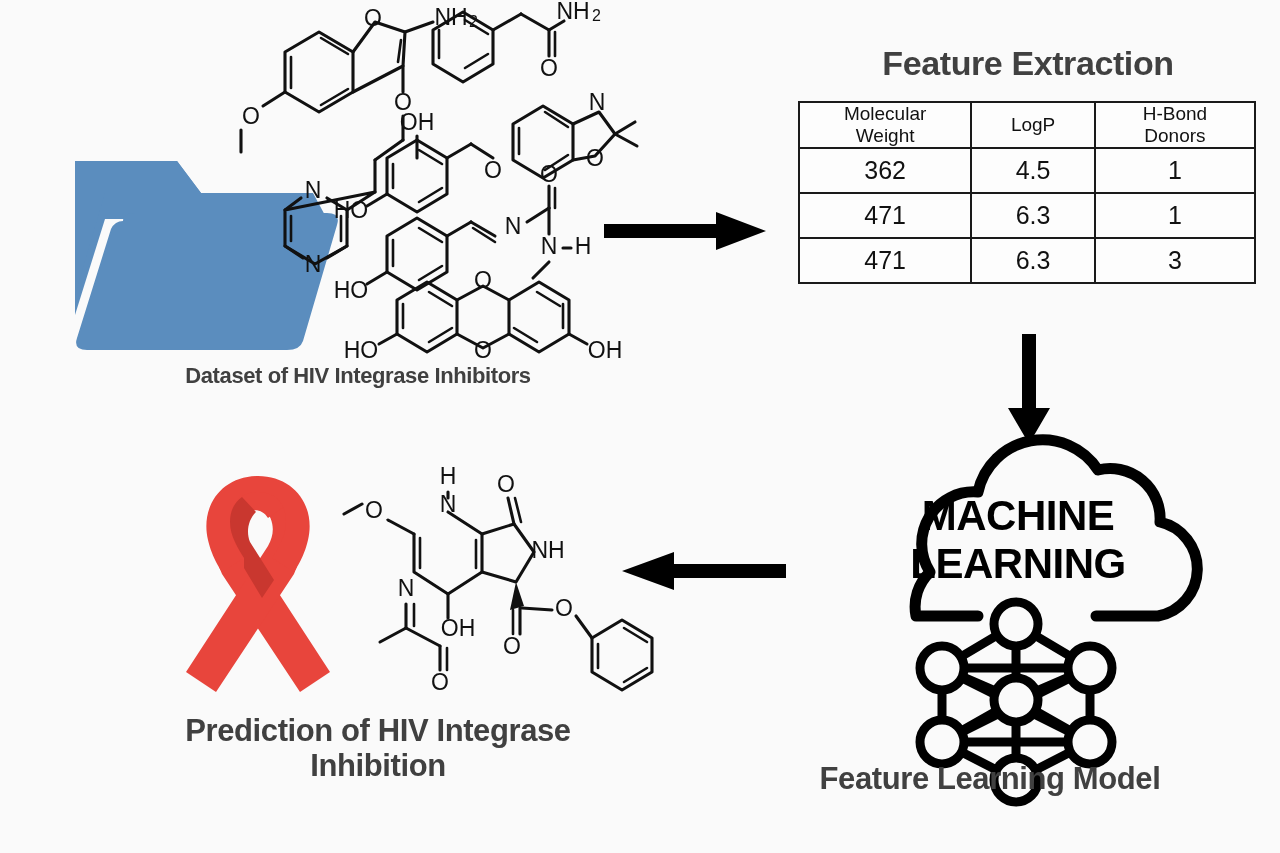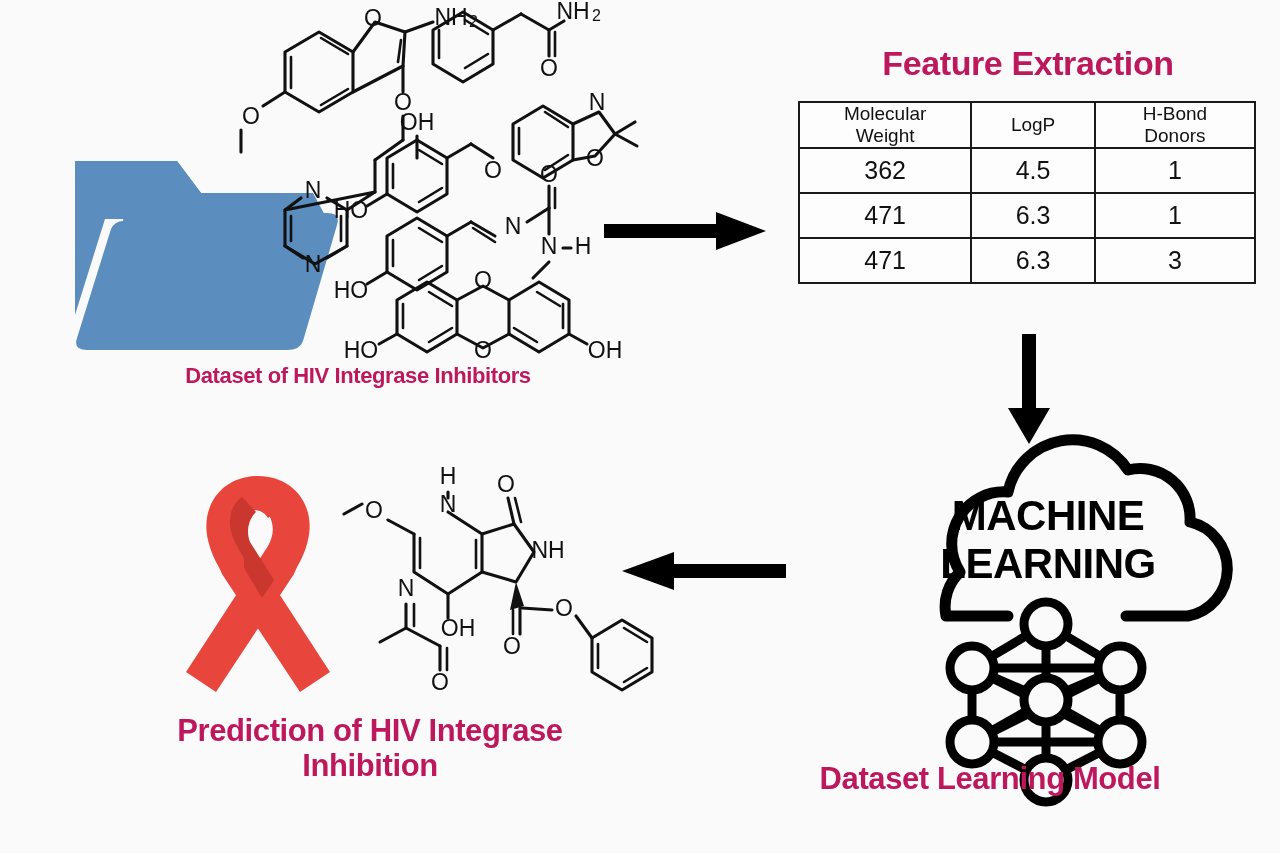--- a/index.html
+++ b/index.html
@@ -15,33 +15,33 @@
     position: relative;
     width: 1280px; height: 853px;
     background: #fafafa;
   }
   .abs { position: absolute; }
 
   
   .caption {
     font-family: "Liberation Sans", sans-serif;
     font-weight: bold;
-    color: #be185d;
+    color: #404040;
     text-align: center;
     line-height: 1.12;
     letter-spacing: -0.4px;
     white-space: pre-line;
   }
 
   #caption-dataset {
     left: 0px; top: 364px; width: 716px;
     font-size: 22px;
   }
   #caption-prediction {
-    left: 60px; top: 714px; width: 620px;
+    left: 68px; top: 714px; width: 620px;
     font-size: 31px;
   }
   #caption-mlmodel {
     left: 770px; top: 762px; width: 440px;
     font-size: 31px;
   }
   #title-feature {
     left: 798px; top: 44px; width: 460px;
     font-size: 34px;
     text-align: center;
@@ -296,21 +296,21 @@
   </div>
 
   <div class="caption abs" id="caption-dataset">Dataset of HIV Integrase Inhibitors</div>
 
   <div class="abs" style="left:1004px; top:334px;">
     <svg width="50" height="112" viewBox="0 0 50 112">
       <path class="arrow-shape" d="M18,0 L32,0 L32,74 L46,74 L25,110 L4,74 L18,74 Z"></path>
     </svg>
   </div>
 
-  <div class="abs" style="left:868px; top:446px;">
+  <div class="abs" style="left:838px; top:446px;">
     <svg width="400" height="310" viewBox="0 0 400 310">
 
       <g>
         <path class="cloud-outline" d="
           M 122,142
           A 52,52 0 0 1 170,62
           A 66,66 0 0 1 290,40
           A 50,50 0 0 1 352,92
           A 48,48 0 0 1 350,186
           L 288,186
@@ -348,21 +348,21 @@
         <circle class="nn-node" cx="104" cy="296" r="22"></circle>
         <circle class="nn-node" cx="252" cy="296" r="22"></circle>
         <circle class="nn-node" cx="178" cy="334" r="22"></circle>
       </g>
 
       <text class="ml-text" x="180" y="84" id="ml-line1">MACHINE</text>
       <text class="ml-text" x="180" y="132" id="ml-line2">LEARNING</text>
     </svg>
   </div>
 
-  <div class="caption abs" id="caption-mlmodel">Dataset Learning Model</div>
+  <div class="caption abs" id="caption-mlmodel">Feature Learning Model</div>
 
   <div class="abs" style="left:618px; top:550px;">
     <svg width="170" height="42" viewBox="0 0 170 42">
       <path class="arrow-shape" d="M168,14 L56,14 L56,2 L4,21 L56,40 L56,28 L168,28 Z"></path>
     </svg>
   </div>
 
   <div class="abs" style="left:178px; top:468px;">
     <svg width="160" height="240" viewBox="0 0 160 240">
 

